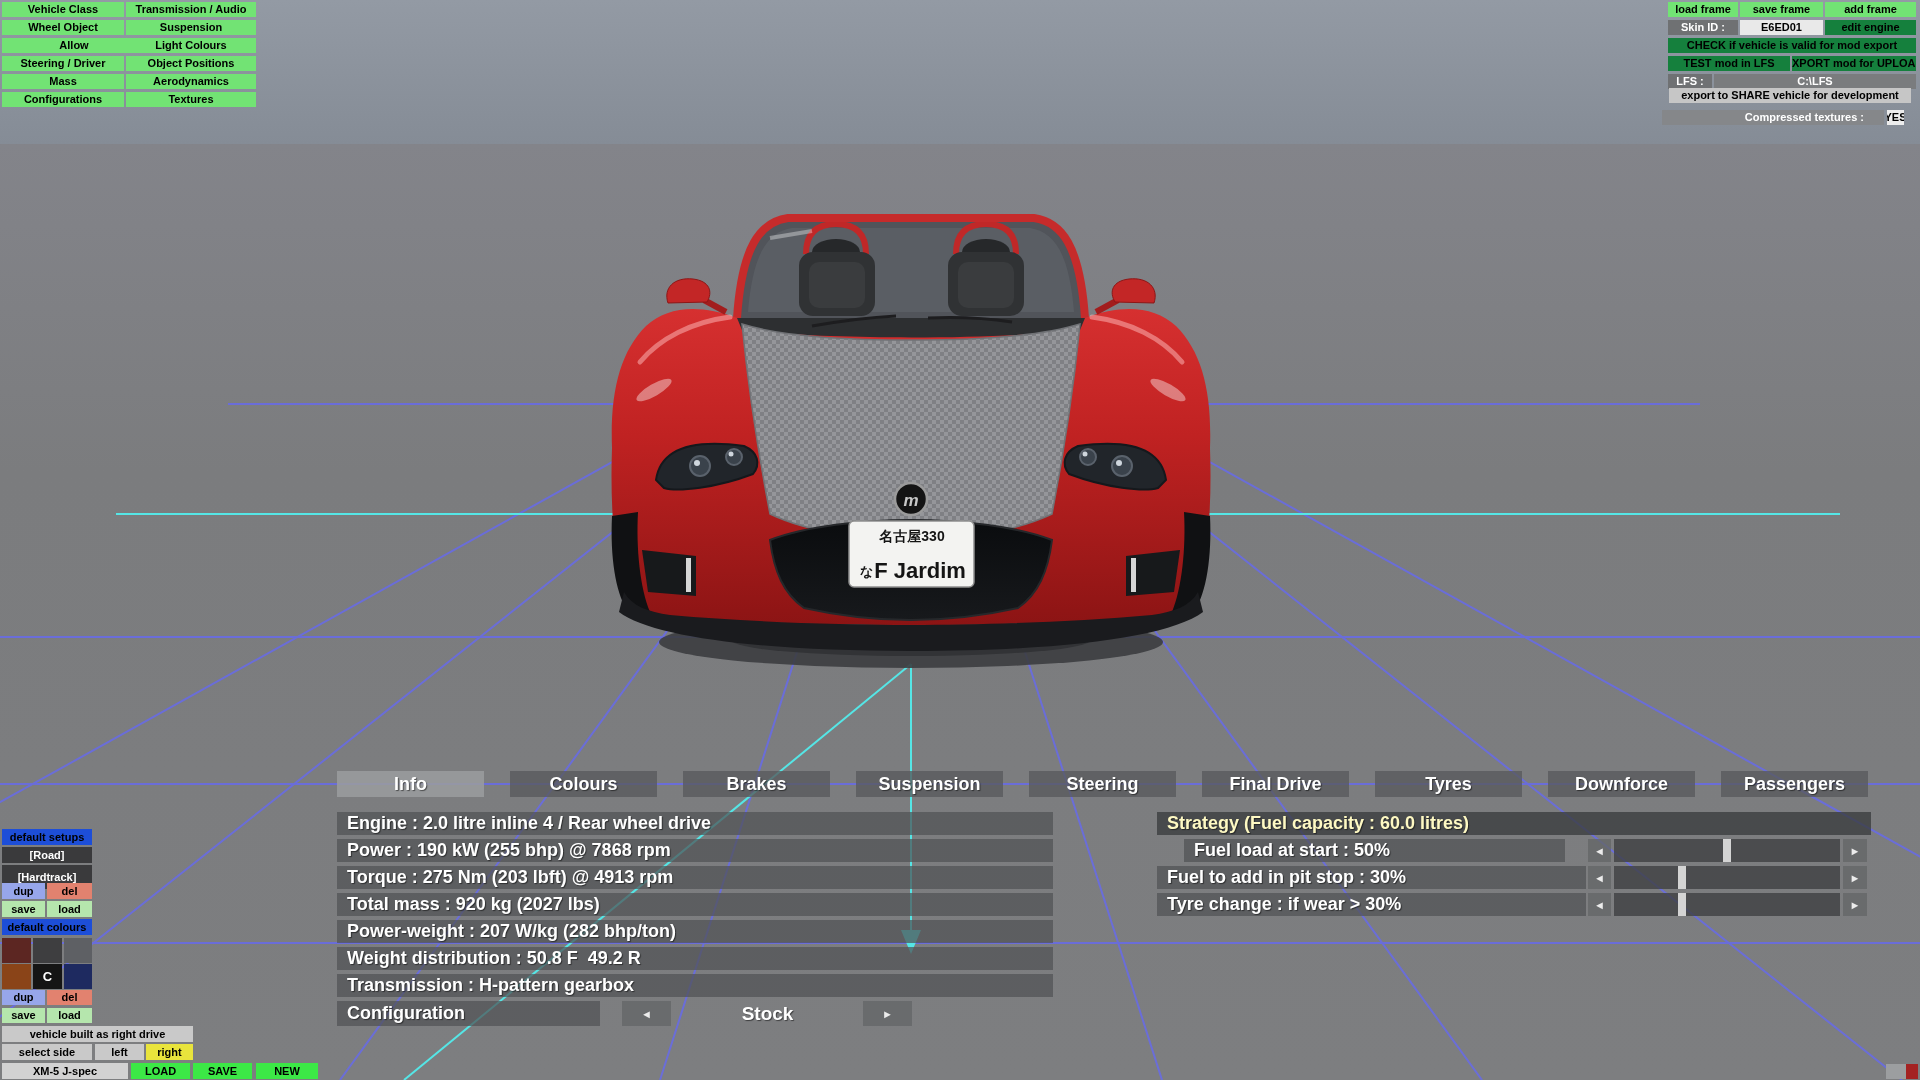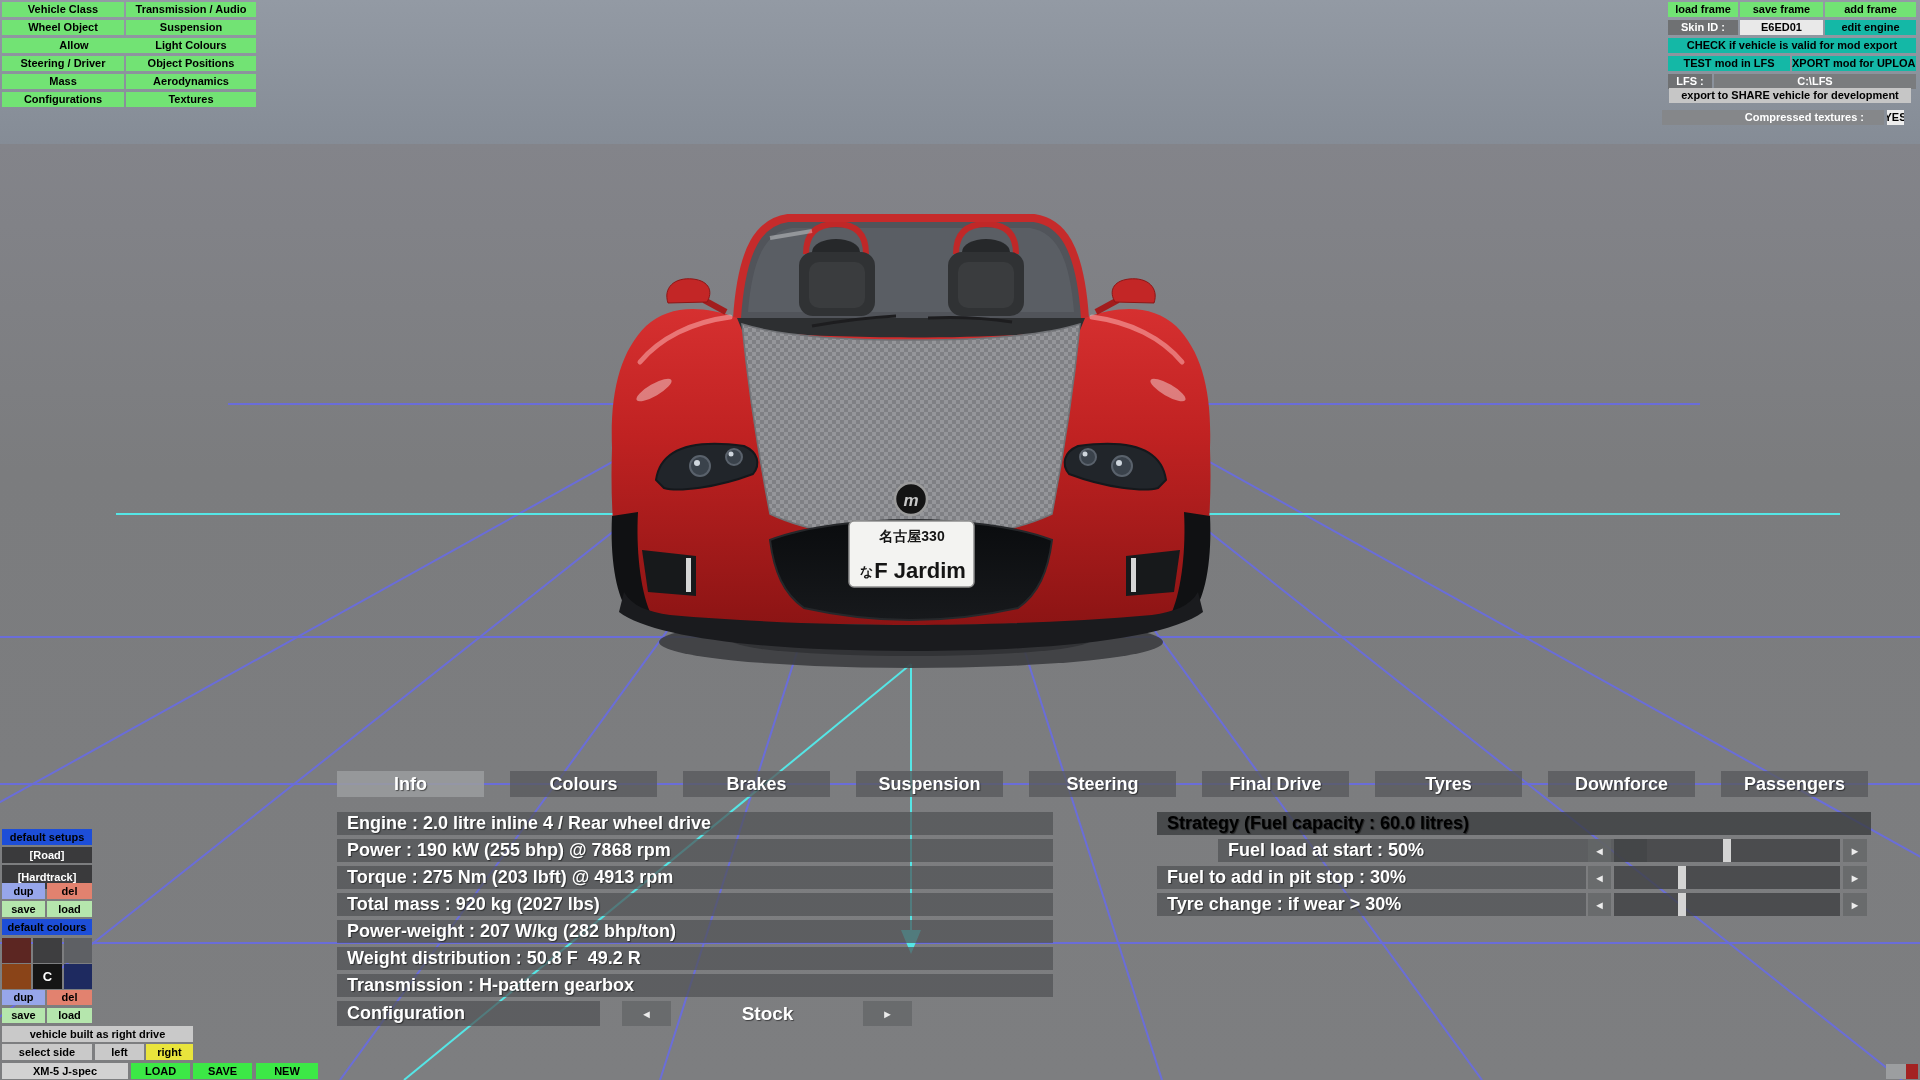--- a/index.html
+++ b/index.html
@@ -5,21 +5,21 @@
   *{margin:0;padding:0;box-sizing:border-box}
   html,body{width:1920px;height:1080px;overflow:hidden}
   body{font-family:"Liberation Sans",sans-serif;font-weight:bold;background:#7d7e80;position:relative}
   #stage{position:absolute;left:0;top:0;width:1920px;height:1080px;overflow:hidden}
   .sky{position:absolute;left:0;top:0;width:1920px;height:144px;background:linear-gradient(#939aa4,#858c96)}
   .ground{position:absolute;left:0;top:144px;width:1920px;height:936px;background:linear-gradient(#83848a,#7b7c7e 35%,#7d7e80)}
   .abs{position:absolute}
   .btn{position:absolute;display:flex;align-items:center;justify-content:center;font-size:12px;line-height:1;color:#000;white-space:nowrap;overflow:hidden}
   .btn.sm{font-size:11px}
   .green{background:#72e374}
-  .cyan{background:#14b8a6}
+  .cyan{background:#15803d}
   .lav{background:#1d4ed8}
   .grayw{background:#6f7173;color:#fff}
   .grayl{background:#c9c9c9}
   .row{position:absolute;background:rgba(80,82,84,.72);color:#fff;font-size:18px;display:flex;align-items:center;padding-left:10px;white-space:pre;text-shadow:1px 1px 1px rgba(0,0,0,.5);overflow:hidden}
   .tab{position:absolute;background:rgba(88,90,92,.78);color:#fff;font-size:18px;display:flex;align-items:center;justify-content:center;text-shadow:1px 1px 1px rgba(0,0,0,.5);white-space:nowrap}
   .tab.active{background:rgba(154,156,158,.88)}
   .arrowbtn{position:absolute;background:rgba(100,102,104,.8);color:#ececec;font-size:11px;display:flex;align-items:center;justify-content:center}
   .slider{position:absolute;background:rgba(62,64,66,.8)}
   .slider .handle{position:absolute;top:0;width:8px;height:100%;background:#d4d4d4}
   .swatch{position:absolute;display:flex;align-items:center;justify-content:center;color:#fff;font-size:13px}
@@ -193,23 +193,23 @@
 
   <div class="row" style="left:337px;top:1001px;width:263px;height:25px">Configuration</div>
   <div class="arrowbtn" style="left:622px;top:1001px;width:49px;height:25px">
       <span>◄</span>
     </div>
   <div class="abs" style="left:680px;top:1001px;width:175px;height:25px;display:flex;align-items:center;justify-content:center;color:#fff;font-size:19px;text-shadow:1px 1px 1px rgba(0,0,0,.5)">Stock</div>
   <div class="arrowbtn" style="left:863px;top:1001px;width:49px;height:25px">
       <span>►</span>
     </div>
 
-  <div class="row" style="left:1157px;top:812px;width:714px;height:23px;background:rgba(58,60,62,.78);color:#000000">Strategy (Fuel capacity : 60.0 litres)</div>
-
-  <div class="row" style="left:1218px;top:839px;width:429px;height:23px">Fuel load at start : 50%</div>
+  <div class="row" style="left:1157px;top:812px;width:714px;height:23px;background:rgba(58,60,62,.78);color:#fef9c3">Strategy (Fuel capacity : 60.0 litres)</div>
+
+  <div class="row" style="left:1184px;top:839px;width:381px;height:23px">Fuel load at start : 50%</div>
   <div class="arrowbtn" style="left:1588px;top:839px;width:23px;height:23px">
       <span>◄</span>
     </div>
   <div class="slider" style="left:1614px;top:839px;width:226px;height:23px">
       <div class="handle" style="left: calc(50% - 4px);"></div>
     </div>
   <div class="arrowbtn" style="left:1843px;top:839px;width:24px;height:23px">
       <span>►</span>
     </div>
 

